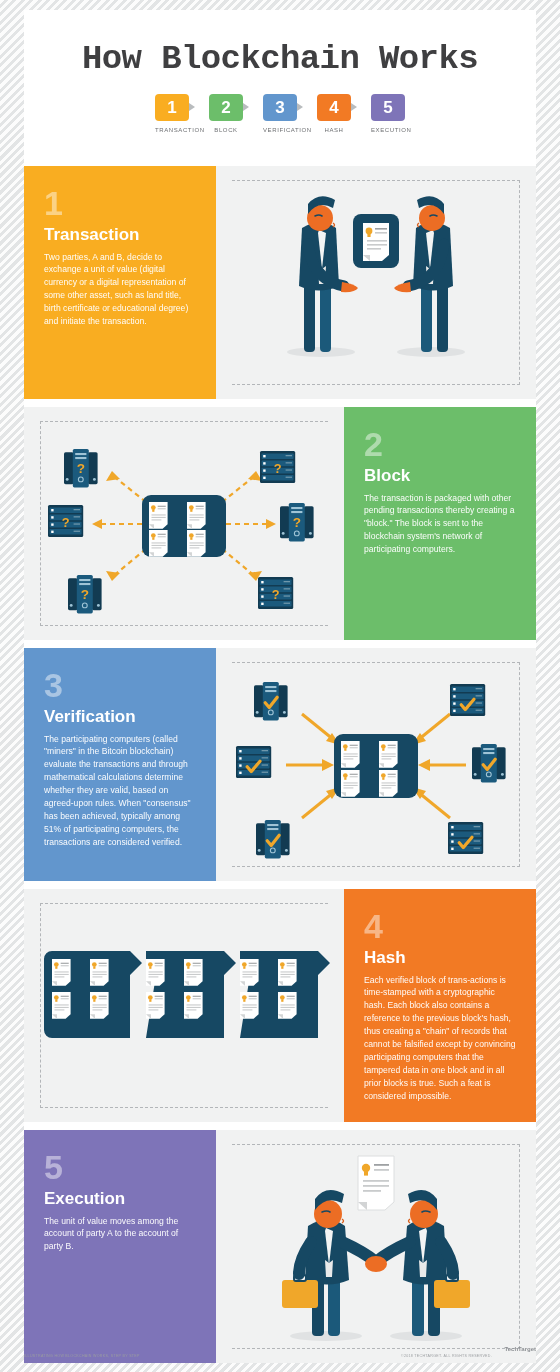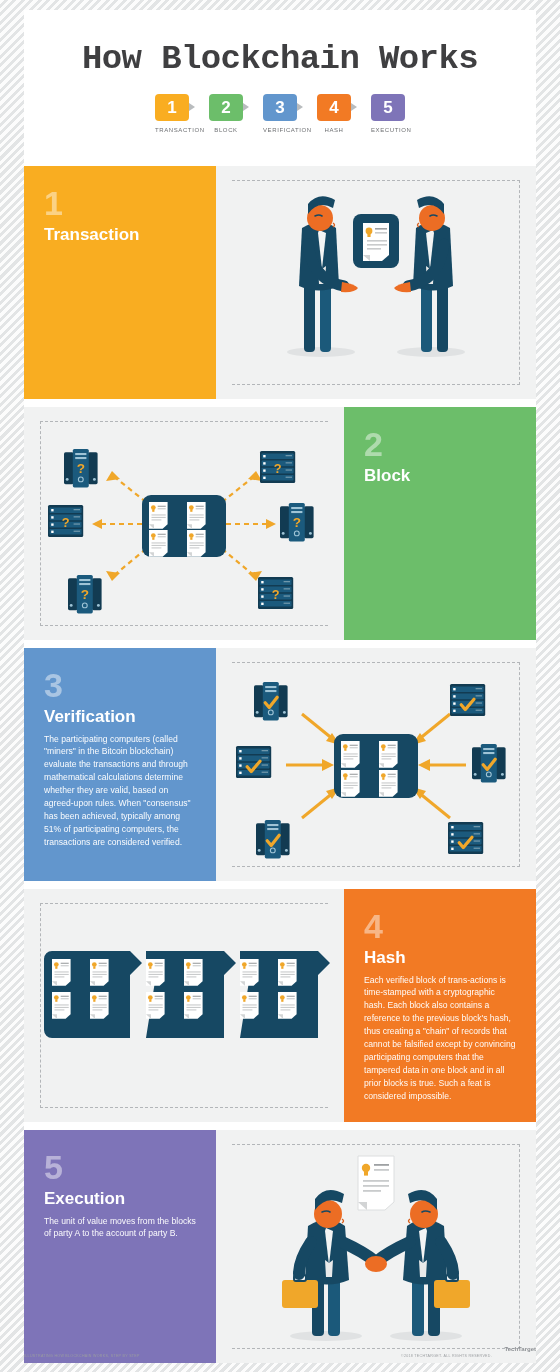--- a/index.html
+++ b/index.html
@@ -151,20 +151,21 @@
             <rect x="151" y="74" width="20" height="1.6" fill="#c9cbcc"></rect>
             <rect x="151" y="78" width="20" height="1.6" fill="#c9cbcc"></rect>
             <rect x="151" y="82" width="14" height="1.6" fill="#c9cbcc"></rect>
           </g>
         </svg>
       </div>
     </div>
     <div class="panel left" id="panel0" style="background: rgb(249, 173, 33);">
       <div class="p-num">1</div>
       <div class="p-title">Transaction</div>
+      <div class="p-body">Two parties, A and B, decide to exchange a unit of value (digital currency or a digital representation of some other asset, such as land title, birth certificate or educational degree) and initiate the transaction.</div>
     </div>
   </div>
 
   <div class="sec-gap"></div>
 
   <div class="section">
     <div class="art left">
       <div class="dashframe lf"></div>
       <div class="svgwrap">
         <svg viewBox="0 0 320 233" width="100%" height="100%" preserveAspectRatio="xMidYMid meet">
@@ -263,20 +264,21 @@
           <g transform="translate(234,170) scale(0.8)">
               <use href="#rack2"></use>
             <text x="22" y="28" font-family="Liberation Sans, sans-serif" font-size="16" font-weight="bold" fill="#f0a72a" text-anchor="middle">?</text>
           </g>
         </svg>
       </div>
     </div>
     <div class="panel right" id="panel1" style="background: rgb(108, 190, 106);">
       <div class="p-num">2</div>
       <div class="p-title">Block</div>
+      <div class="p-body">The transaction is packaged with other pending transactions thereby creating a "block." The block is sent to the blockchain system's network of participating computers.</div>
     </div>
   </div>
 
   <div class="sec-gap"></div>
 
   <div class="section">
     <div class="art right">
       <div class="dashframe rt"></div>
       <div class="svgwrap">
         <svg viewBox="0 0 320 233" width="100%" height="100%" preserveAspectRatio="xMidYMid meet">
@@ -466,21 +468,21 @@
             <rect x="78" y="145" width="12" height="6" rx="2" fill="none" stroke="#164863" stroke-width="2"></rect>
           </g>
 
           <ellipse cx="160" cy="134" rx="11" ry="8" fill="#ec6d24"></ellipse>
         </svg>
       </div>
     </div>
     <div class="panel left" id="panel4" style="background: rgb(126, 116, 184);">
       <div class="p-num">5</div>
       <div class="p-title">Execution</div>
-      <div class="p-body">The unit of value moves from the blocks of party A to the account of party B.</div>
+      <div class="p-body">The unit of value moves among the account of party A to the account of party B.</div>
     </div>
   </div>
 
 </div>
 
 <div class="footer">
   <div class="f-left">ILLUSTRATING HOW BLOCKCHAIN WORKS, STEP BY STEP</div>
   <div class="f-right">©2018 TECHTARGET. ALL RIGHTS RESERVED.</div>
   <div class="f-logo">TechTarget</div>
 </div>

